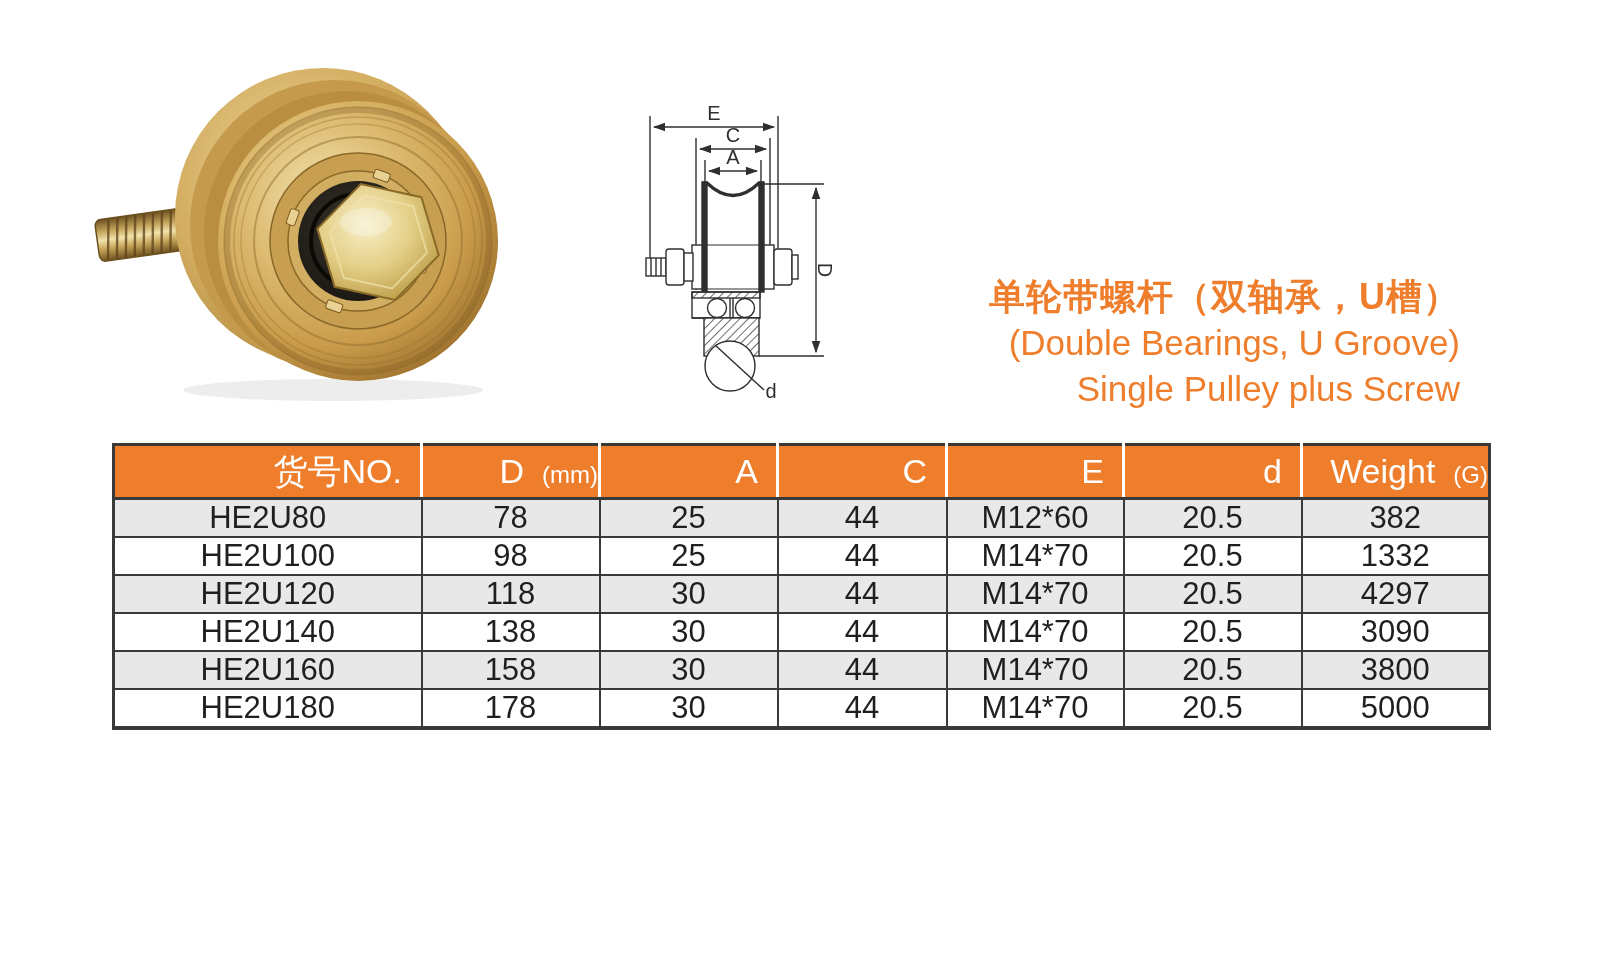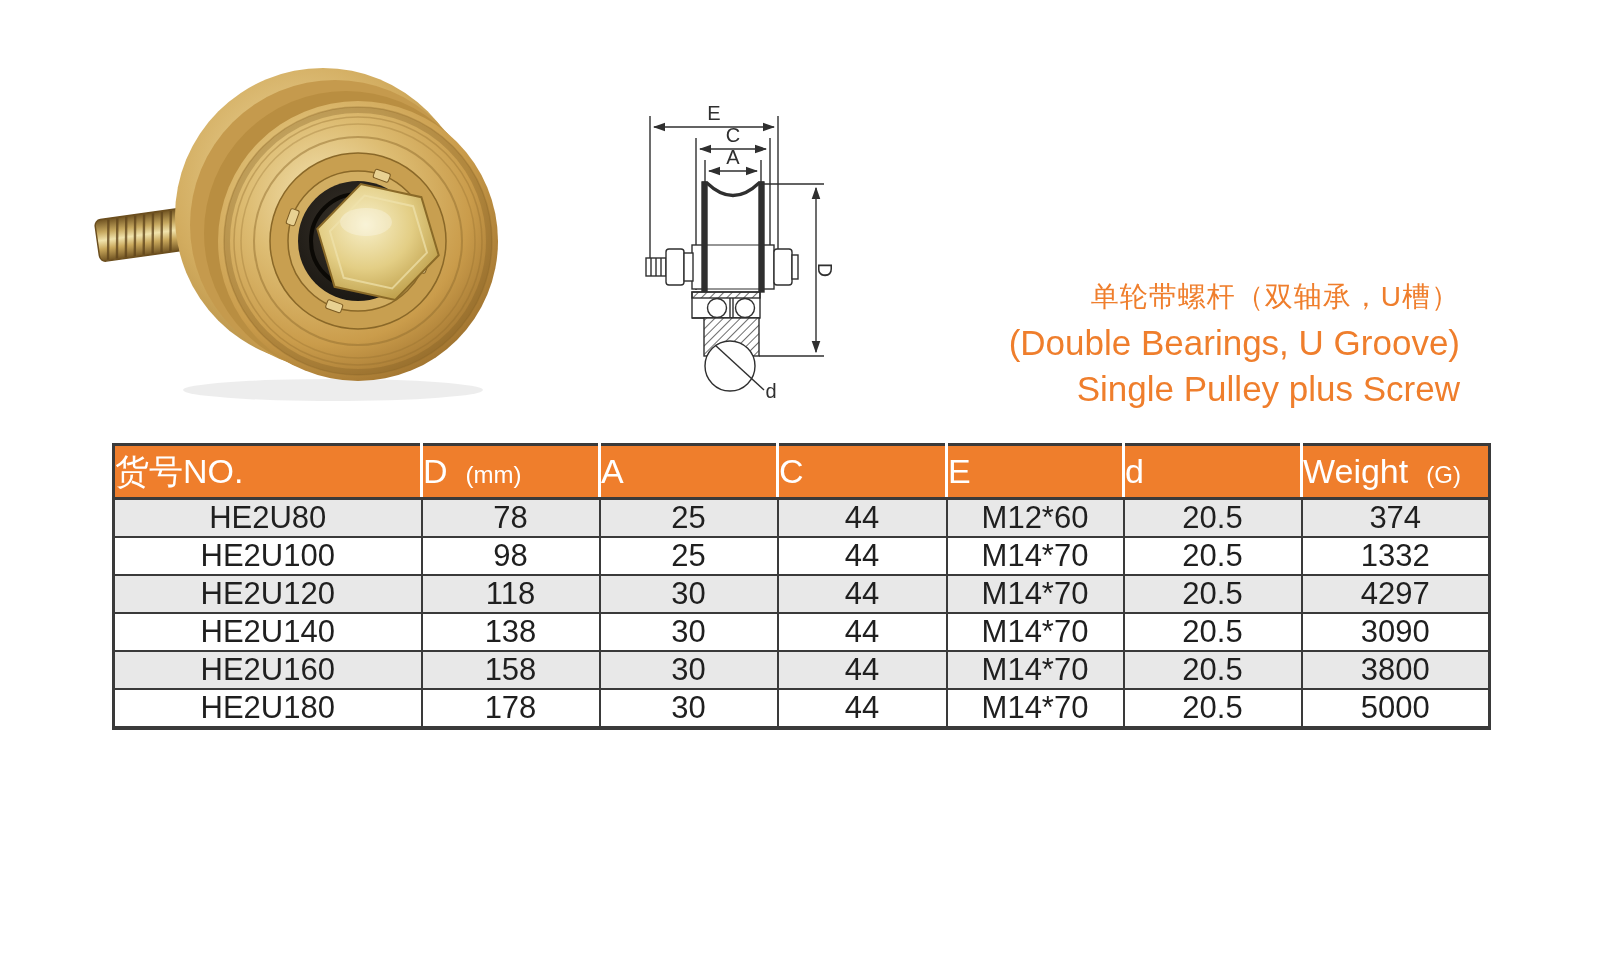--- a/index.html
+++ b/index.html
@@ -17,35 +17,35 @@
   }
   .page{position:relative;width:1600px;height:971px;overflow:hidden;background:#fff;}
 
   
   .photo{position:absolute;left:88px;top:36px;width:420px;height:372px;}
   .drawing{position:absolute;left:618px;top:92px;width:302px;height:332px;}
   .title-block{
     position:absolute;top:274px;right:140px;text-align:right;
     color:var(--accent);line-height:46px;white-space:nowrap;
   }
-  .title-zh{font-size:28px;font-weight:normal;letter-spacing:1px;}
+  .title-zh{font-size:36px;font-weight:bold;letter-spacing:1px;}
   .title-en{font-size:35px;font-weight:normal;}
 
   
   .spec-table{
     position:absolute;left:112px;top:443px;width:1376px;
     border-collapse:collapse;table-layout:fixed;
     border:3px solid var(--border);border-bottom:4px solid var(--border);
   }
   .spec-table th{
     background:var(--accent);color:var(--header-text);
     height:54px;font-weight:normal;font-size:34px;
     border-left:3px solid #fff;border-right:3px solid #fff;
     border-top:3px solid var(--border);border-bottom:3px solid var(--border);
-    padding:0;text-align:left;vertical-align:middle;
+    padding:0;text-align:right;vertical-align:middle;
   }
   .spec-table th:first-child{border-left:3px solid var(--border);}
   .spec-table th:last-child{border-right:3px solid var(--border);}
   .spec-table th .sub{font-size:24px;margin-left:18px;}
   .spec-table td{
     height:28px;text-align:center;vertical-align:middle;
     font-size:31px;border:2px solid var(--border);padding:0;background:#fff;
   }
   .spec-table tbody tr:nth-child(odd) td{background:var(--row-alt);}
 
@@ -250,21 +250,21 @@
       </tr>
     </thead>
     <tbody>
         <tr>
     <td>HE2U80</td>
     <td>78</td>
     <td>25</td>
     <td>44</td>
     <td>M12*60</td>
     <td>20.5</td>
-    <td>374</td>
+    <td>382</td>
   </tr>
         <tr>
     <td>HE2U100</td>
     <td>98</td>
     <td>25</td>
     <td>44</td>
     <td>M14*70</td>
     <td>20.5</td>
     <td>1332</td>
   </tr>

